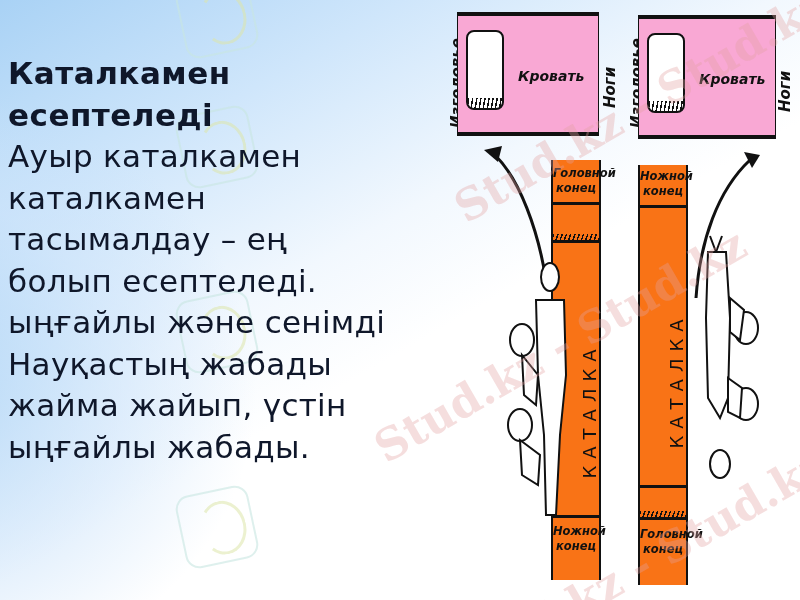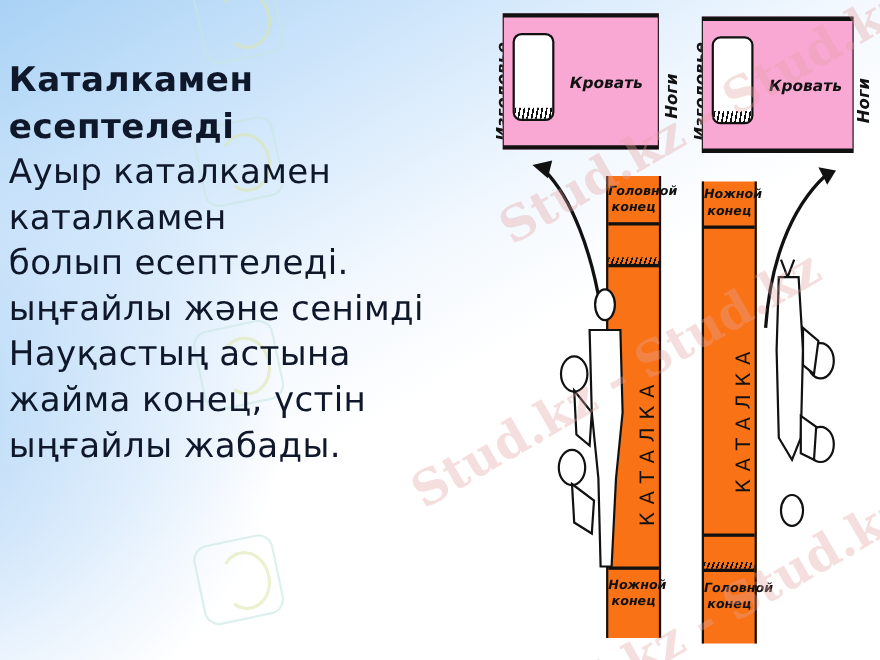--- a/index.html
+++ b/index.html
@@ -43,24 +43,25 @@
 <div class="logo-wm" style="left:180px; top:-20px;"></div>
 <div class="logo-wm" style="left:180px; top:110px;"></div>
 <div class="logo-wm" style="left:180px; top:295px;"></div>
 <div class="logo-wm" style="left:180px; top:490px;"></div>
 
 <div class="text-block">
   <p class="title">Каталкамен</p>
   <p class="title">есептеледі</p>
   <p class="body-line">Ауыр каталкамен</p>
   <p class="body-line">каталкамен</p>
+  <p class="body-line">тасымалдау – ең</p>
   <p class="body-line">болып есептеледі.</p>
   <p class="body-line">ыңғайлы және сенімді</p>
-  <p class="body-line">Науқастың астына</p>
-  <p class="body-line">жайма конец, үстін</p>
+  <p class="body-line">Науқастың жабады</p>
+  <p class="body-line">жайма жайып, үстін</p>
   <p class="body-line">ыңғайлы жабады.</p>
 </div>
 
 <div class="figure">
 
   <div class="vlabel" style="left:8px; top:128px; transform:rotate(-90deg);">Изголовье</div>
   <div class="bed" style="left:17px; top:12px; width:140px; height:116px;">
     <div class="pillow"></div>
     <div class="bed-label" style="left:60px; top:52px;">Кровать</div>
   </div>

